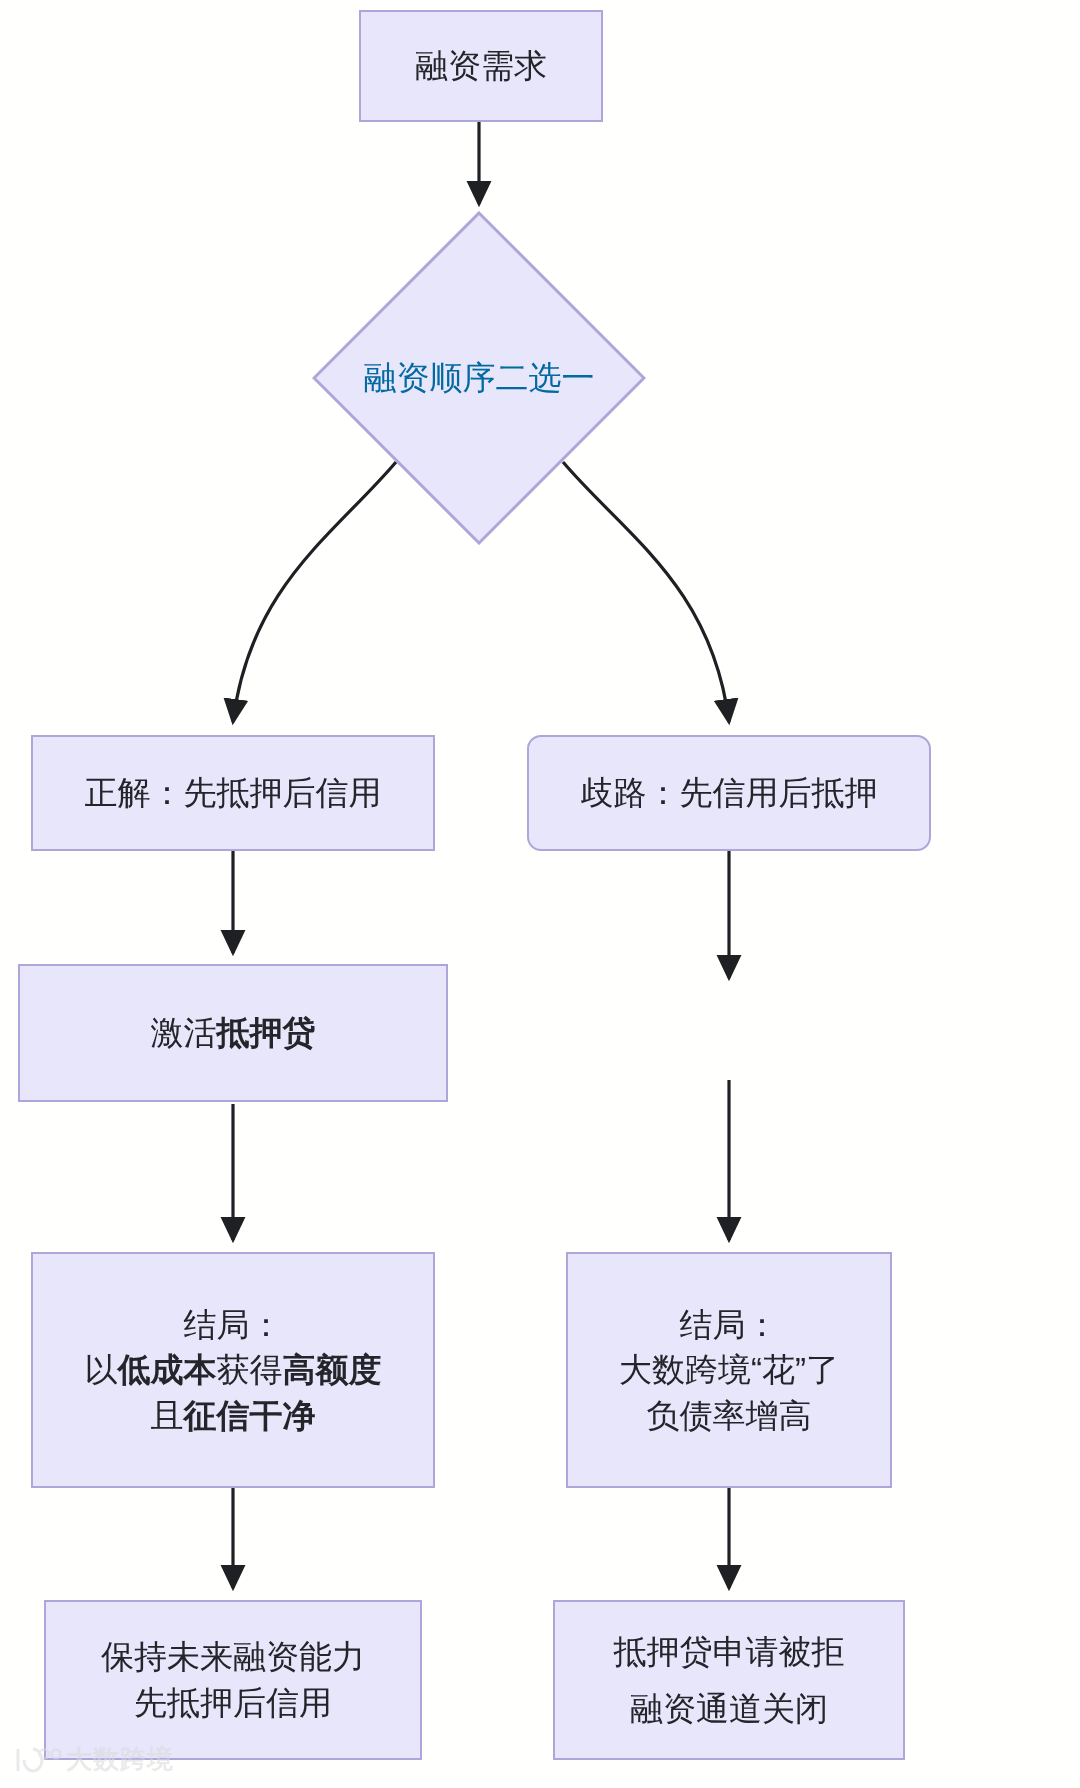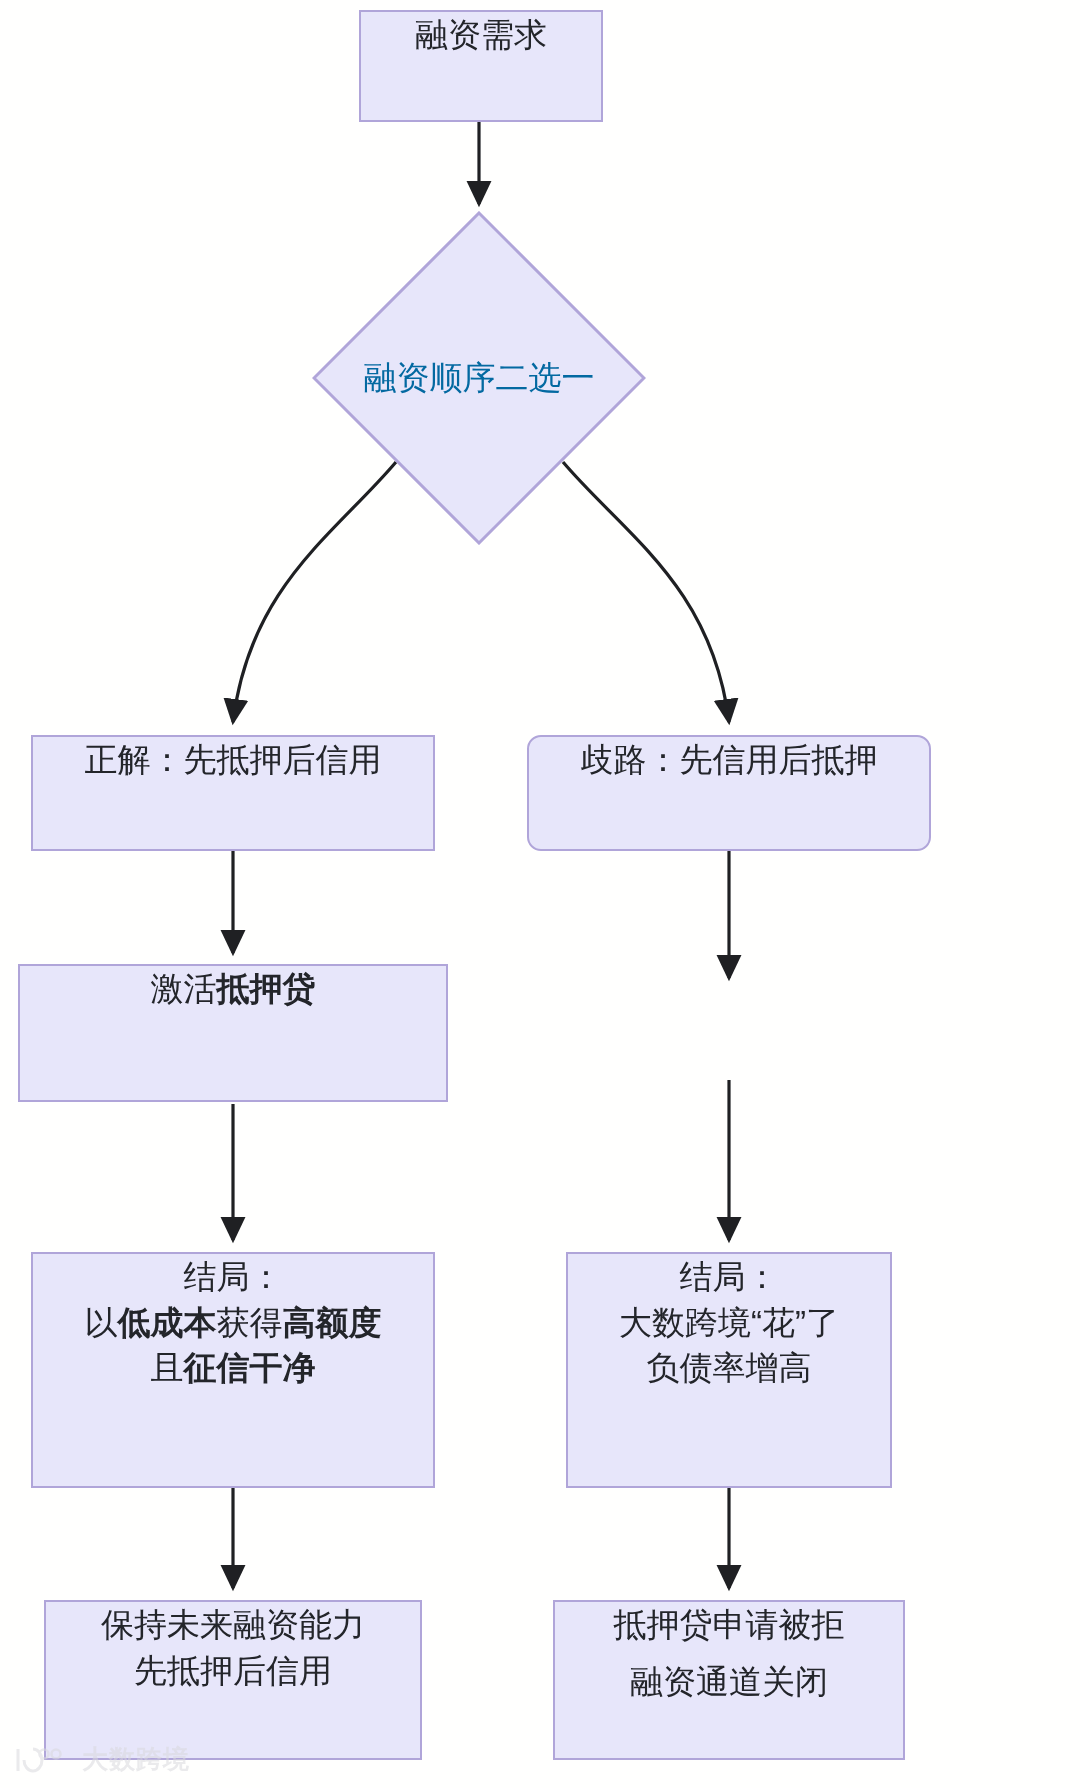--- a/index.html
+++ b/index.html
@@ -31,21 +31,21 @@
 
   
   .node {
     position: absolute;
     box-sizing: border-box;
     background: #e7e6fa;
     border: 2px solid #b0a5d9;
     display: flex;
     flex-direction: column;
     align-items: center;
-    justify-content: flex-start;
+    justify-content: center;
     text-align: center;
     color: #23252a;
     line-height: 1.38;
   }
   .node .line {
     display: block;
     white-space: nowrap;
   }
   .node .line b {
     font-weight: 700;
@@ -76,21 +76,21 @@
   }
   .fs-33 { font-size: 33px; }
 
   
   #watermark {
     position: absolute;
     left: 14px;
     top: 1742px;
     display: flex;
     align-items: center;
-    gap: 16px;
+    gap: 0;
     opacity: 0.55;
   }
   #watermark .wm-text {
     font-size: 26px;
     font-weight: 700;
     color: #d9d9de;
     letter-spacing: 1px;
   }
 </style>
 </head>

